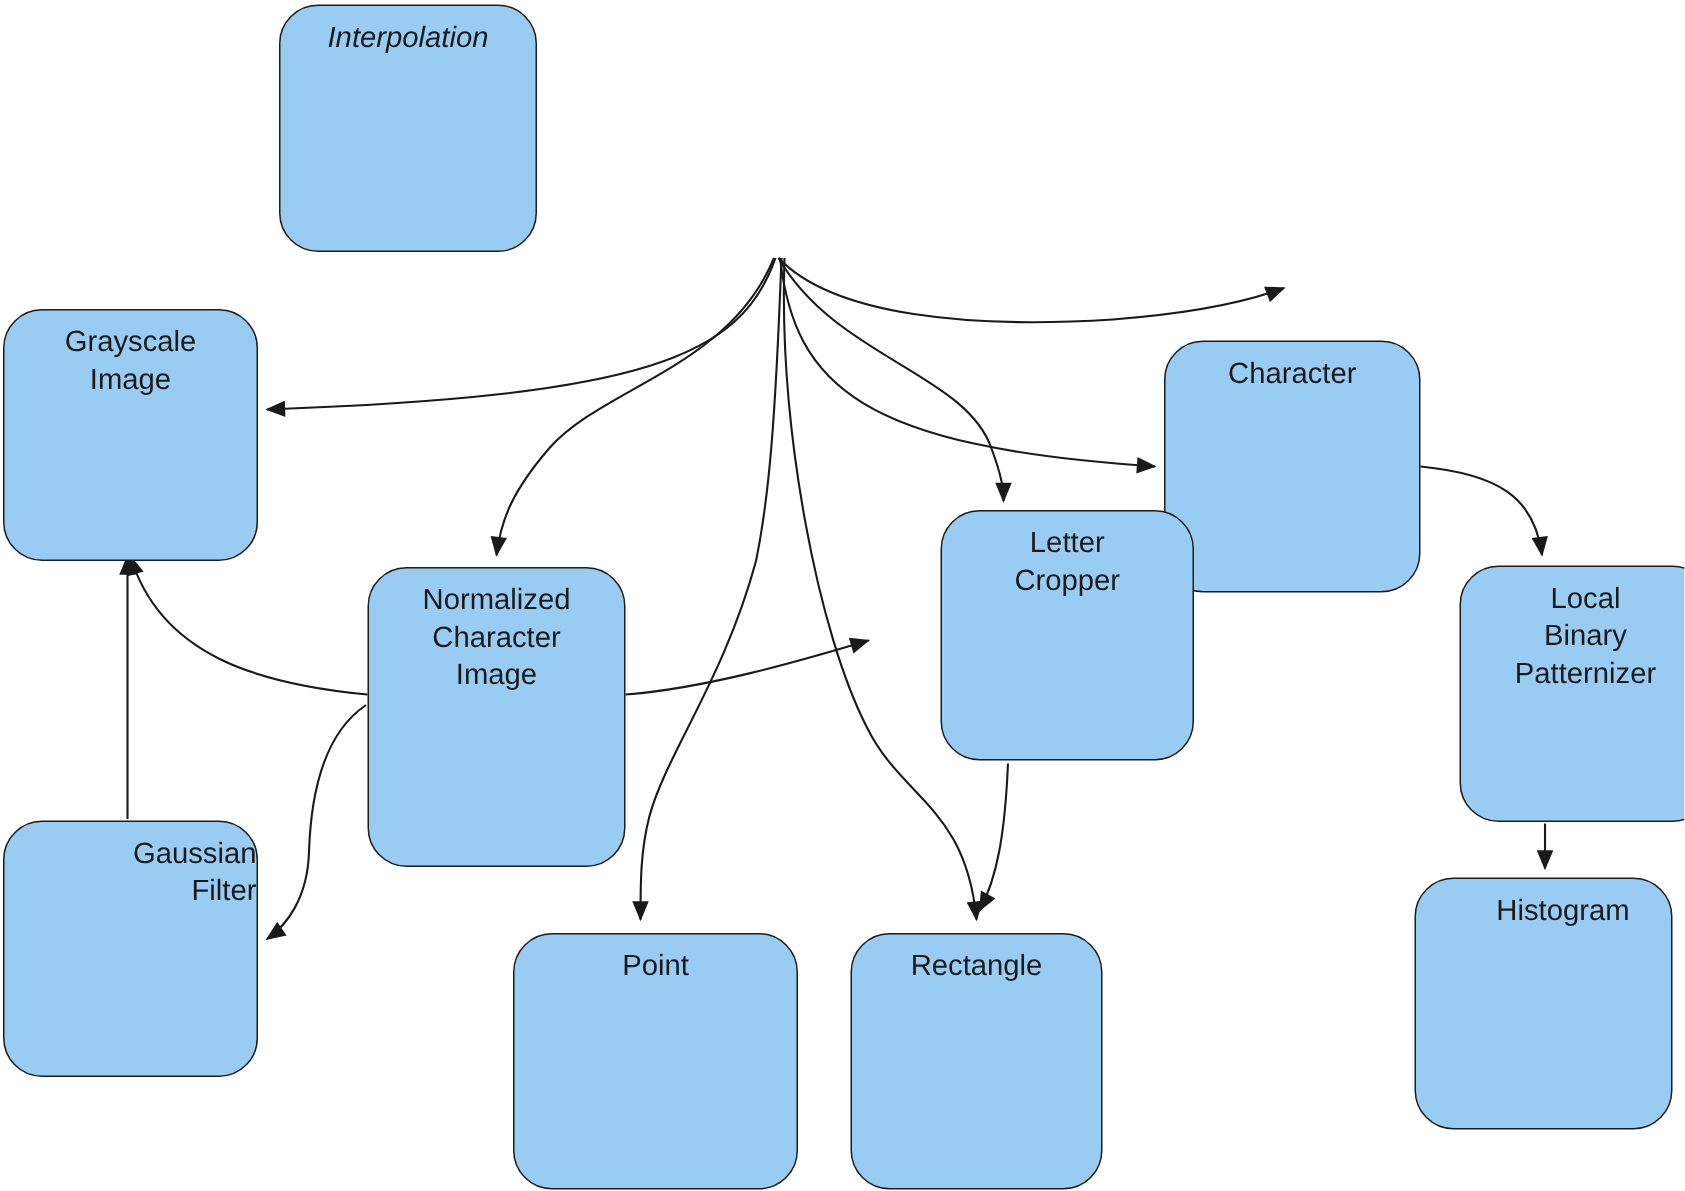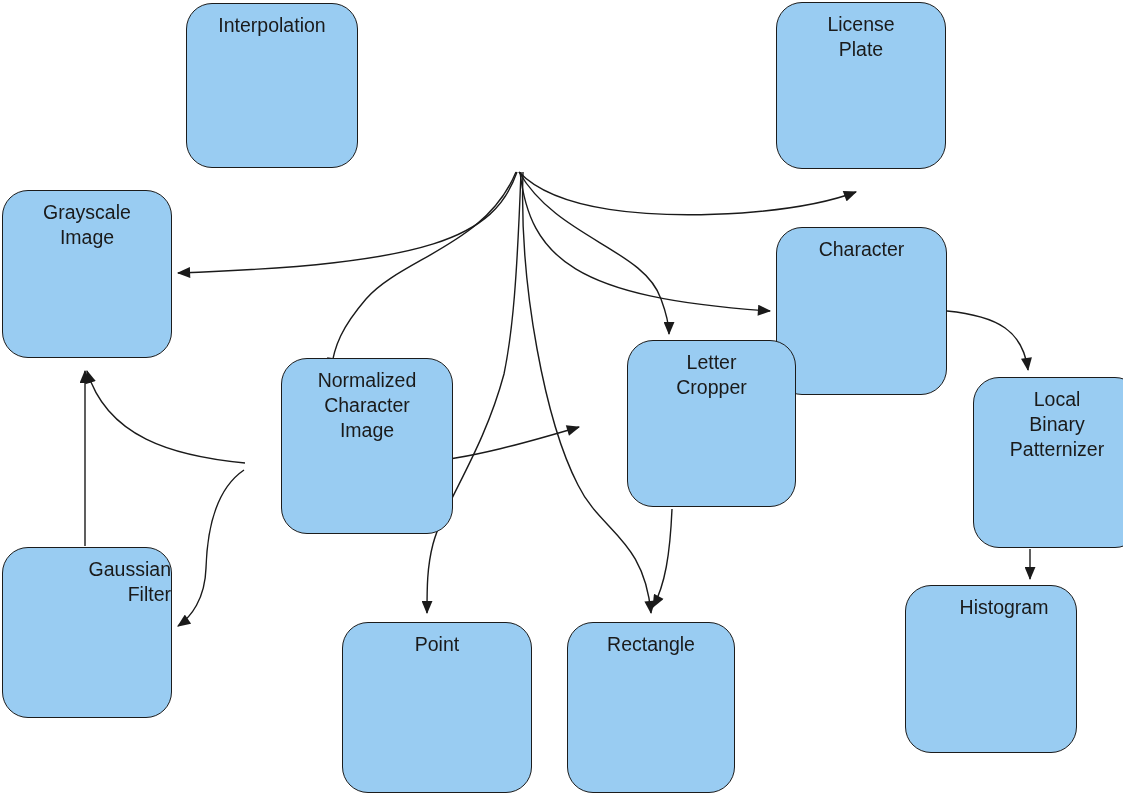--- a/index.html
+++ b/index.html
@@ -38,40 +38,36 @@
     <path class="edge" d="M523,172 C519,288 546,423 578,485 C601,532 644,538 651,613" marker-end="url(#arrow)"></path>
     <path class="edge" d="M672,509 C670,555 665,585 653,607" marker-end="url(#arrow)"></path>
     <path class="edge" d="M417,463 C470,459 532,441 579,427" marker-end="url(#arrow)"></path>
     <path class="edge" d="M245,463 C172,456 107,437 87,371" marker-end="url(#arrow)"></path>
     <path class="edge" d="M244,470 C213,491 207,537 206,568 C205,599 191,617 178,626" marker-end="url(#arrow)"></path>
     <path class="edge" d="M85,546 L85,371" marker-end="url(#arrow)"></path>
     <path class="edge" d="M947,311 C998,316 1023,331 1028,370" marker-end="url(#arrow)"></path>
     <path class="edge" d="M1030,549 L1030,579" marker-end="url(#arrow)"></path>
   </svg>
 
-  <div class="node" style="left:186px; top:3px;   width:172px; height:165px;">
+  <div class="node" style="left:186px; top:3px;   width:172px; height:165px;font-style:italic;">
     <span class="lbl">Interpolation</span>
   </div>
 
 
-  <div class="node" style="left:776px; top:2px;   width:170px; height:167px;">
-    <span class="lbl">License
-Plate</span>
-  </div>
 
-  <div class="node" style="left:2px;   top:190px; width:170px; height:168px;">
+  <div class="node" style="left:2px;   top:206px; width:170px; height:168px;">
     <span class="lbl">Grayscale
 Image</span>
   </div>
 
   <div class="node" style="left:776px; top:227px; width:171px; height:168px;">
     <span class="lbl">Character</span>
   </div>
 
-  <div class="node" style="left:245px; top:358px; width:172px; height:176px;margin-left:36px;">
+  <div class="node" style="left:245px; top:378px; width:172px; height:200px;">
     <span class="lbl">Normalized
 Character
 Image</span>
   </div>
 
   <div class="node" style="left:586px; top:340px; width:169px; height:167px;margin-left:41px;">
     <span class="lbl">Letter
 Cropper</span>
   </div>
 
@@ -87,17 +83,17 @@
   </div>
 
   <div class="node" style="left:342px; top:622px; width:190px; height:171px;">
     <span class="lbl">Point</span>
   </div>
 
   <div class="node" style="left:567px; top:622px; width:168px; height:171px;">
     <span class="lbl">Rectangle</span>
   </div>
 
-  <div class="node" style="left:905px; top:585px; width:172px; height:168px;padding-left:26px;">
+  <div class="node" style="left:943px; top:585px; width:172px; height:168px;padding-left:26px;">
     <span class="lbl">Histogram</span>
   </div>
 
 </div>
 
 </body></html>

